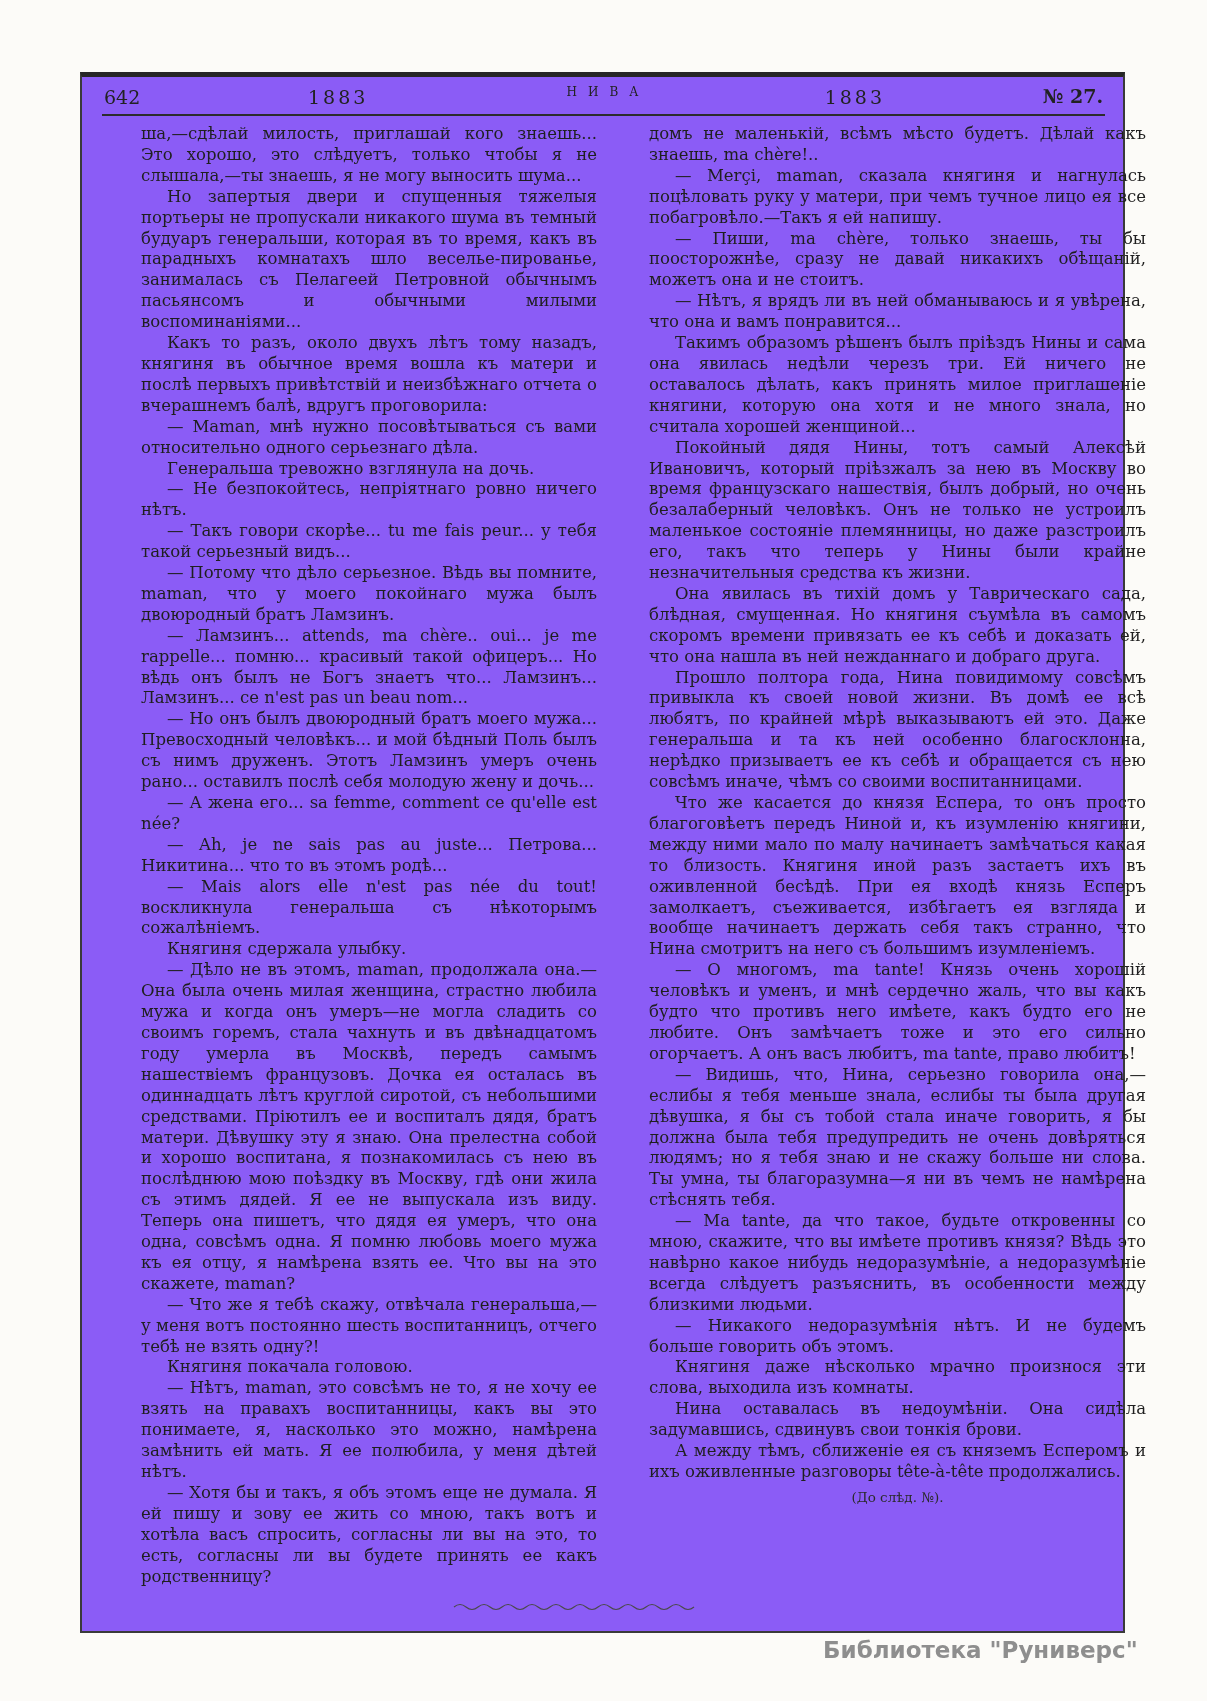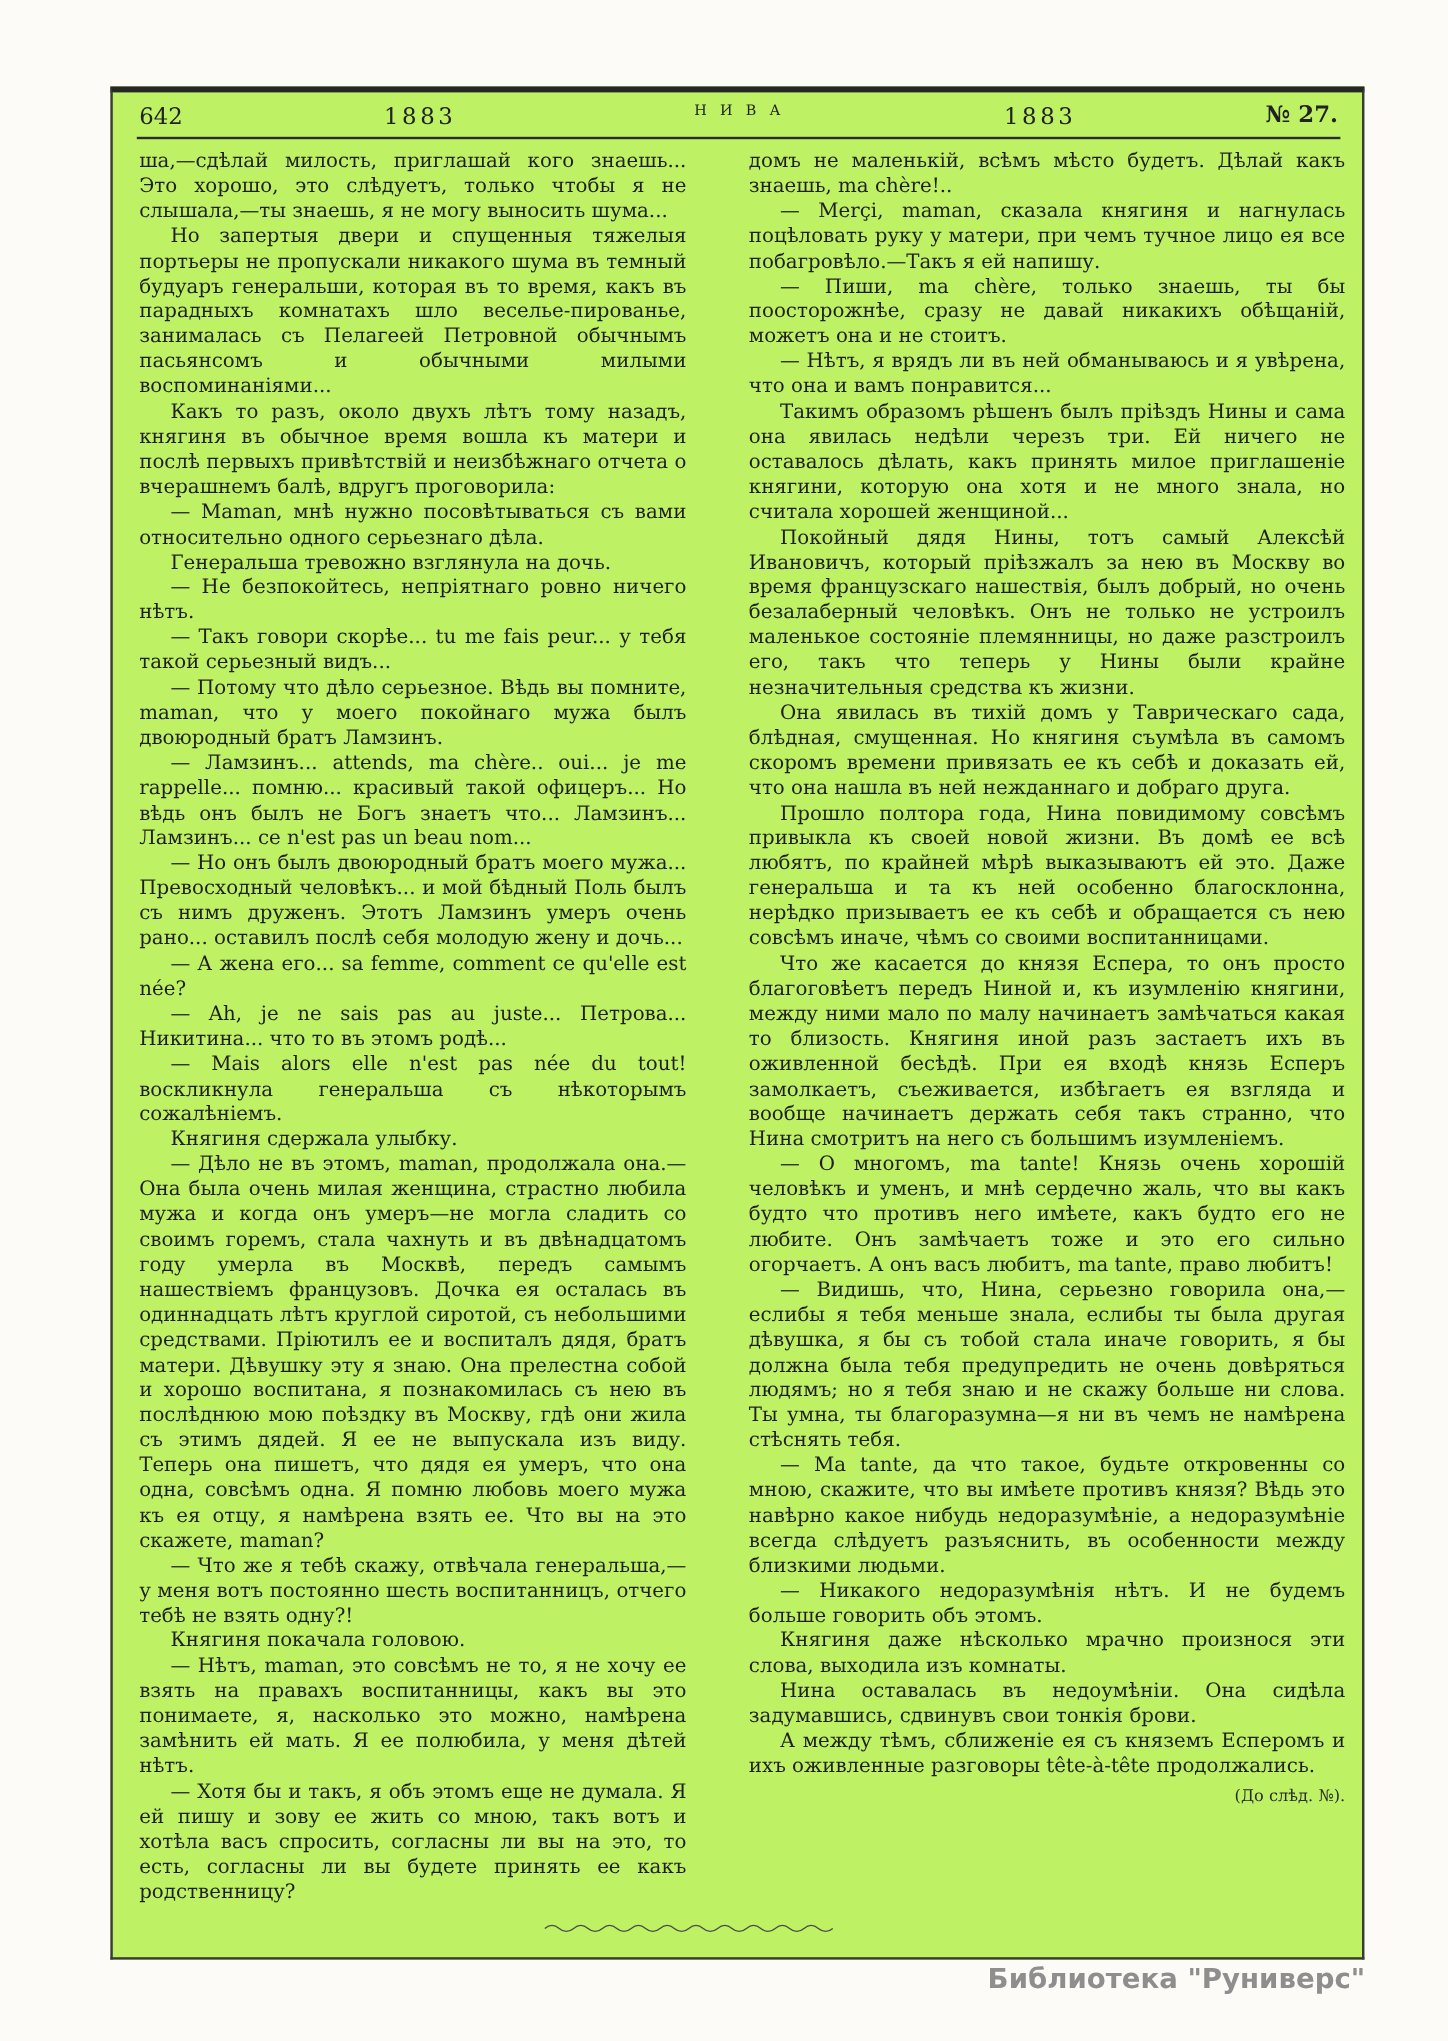--- a/index.html
+++ b/index.html
@@ -6,54 +6,54 @@
   body{
     width:1207px;height:1701px;
     position:relative;
     background:#fcfbf8;
     font-family:"DejaVu Serif", serif;
     color:#1f1f1f;
     overflow:hidden;
   }
   .page-frame{
     position:absolute;
-    left:92px;top:72px;
+    left:80px;top:72px;
     width:1045px;height:1561px;
     box-sizing:border-box;
     border:2px solid #3a3a3a;
     border-top:5px solid #262626;
-    background:#bef264;
+    background:#8b5cf6;
   }
   .hdr{
     position:absolute;top:9px;
     font-size:19px;color:#222;
     white-space:nowrap;
   }
   .hdr-pagenum{left:22px;}
   .hdr-year-left{left:226px;letter-spacing:3px;}
   .hdr-title{left:50%;transform:translateX(-50%);top:8px;font-size:12px;letter-spacing:11px;padding-left:11px;}
   .hdr-year-right{right:238px;letter-spacing:3px;}
   .hdr-issue{right:20px;top:8px;font-weight:bold;}
   .hdr-rule{
     position:absolute;top:37px;left:20px;right:18px;height:2px;
     background:#2c2c2c;
   }
   .col{
     position:absolute;top:47px;
     font-size:16.5px;line-height:20.9px;
     text-align:justify;
-    height:1500px;overflow:hidden;
+    height:1500px;overflow:hidden;margin-left:37px;
   }
   .col-left{left:22px;width:456px;}
   .col-right{left:530px;width:497px;}
   .para{margin:0;text-indent:26px;}
   .para.noindent{text-indent:0;}
   .end-note{
     margin:4px 0 0 0;
-    text-align:right;
+    text-align:center;
     text-indent:0;
     font-size:13.5px;
     color:#2a2a2a;
   }
   .squiggle{
     position:absolute;left:452px;top:1601px;
   }
   .watermark{
     position:absolute;left:823px;top:1637px;
     font-family:"DejaVu Sans", sans-serif;

